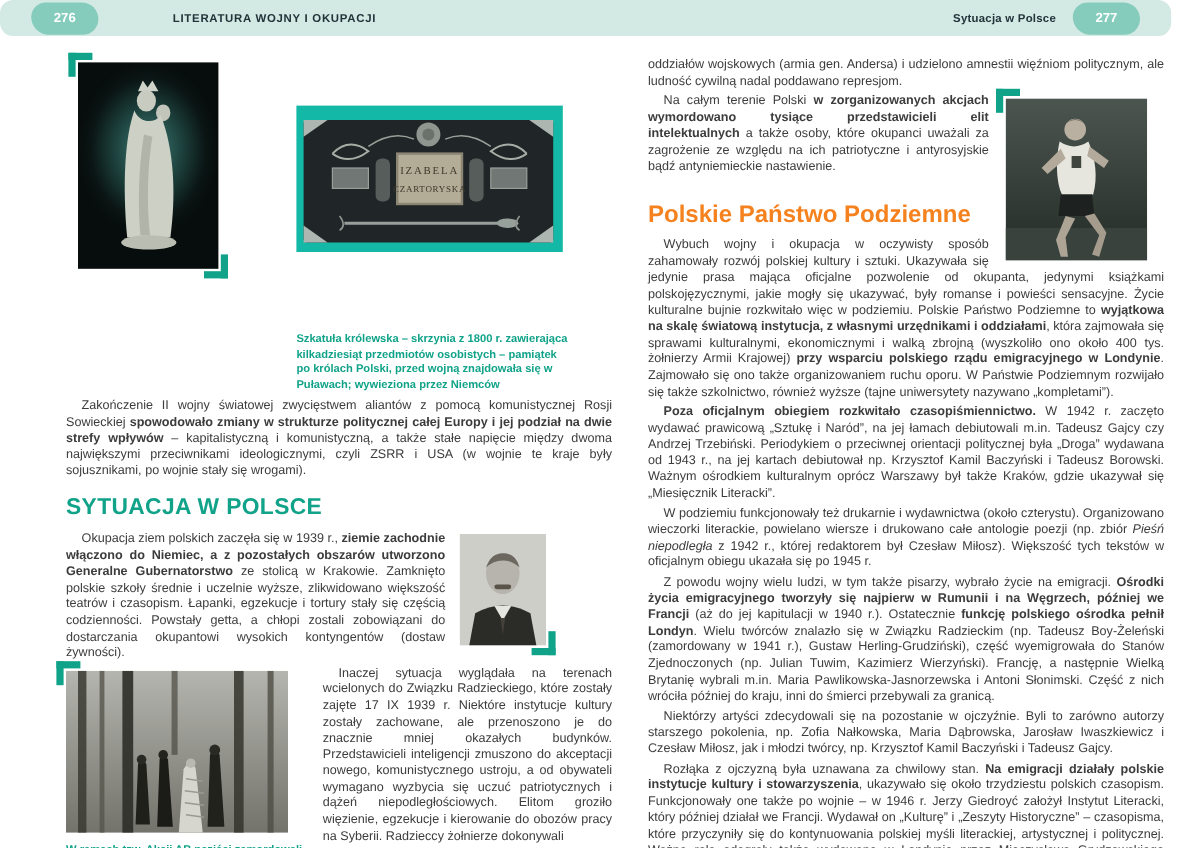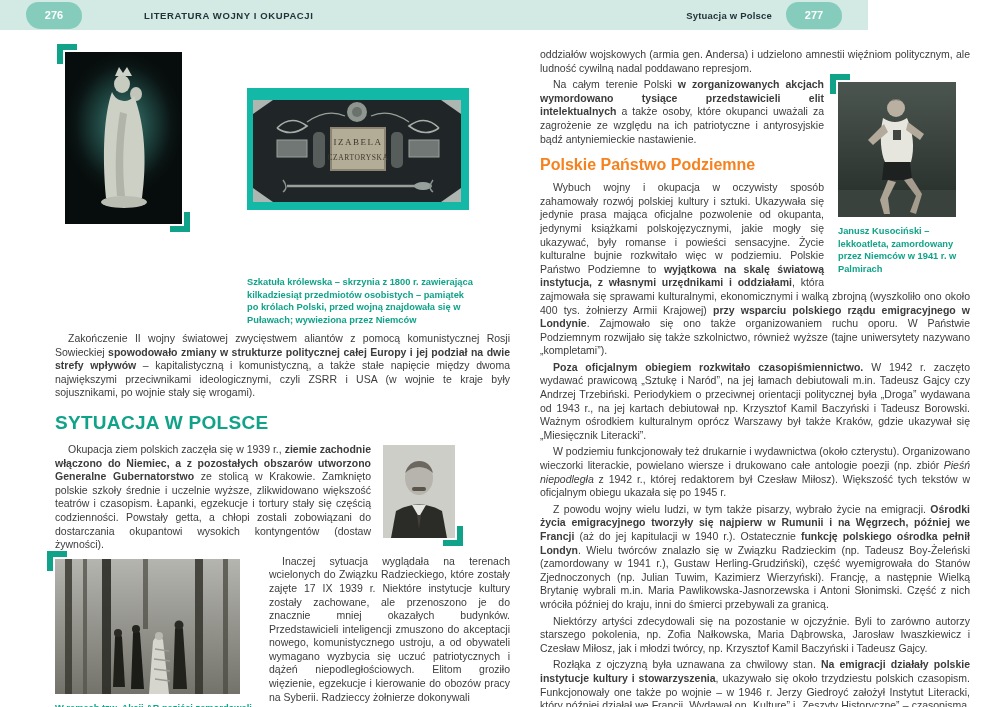--- a/index.html
+++ b/index.html
@@ -5,43 +5,43 @@
   :root{
     --teal:#11a389; --orange:#f5821f; --mint:#d3e9e3; --badge:#85ccbc;
     --ink:#3c3c3c; --head-ink:#22333a;
   }
   *{box-sizing:border-box;}
   html,body{margin:0;padding:0;}
   body{font-family:"Liberation Sans",sans-serif;background:#ffffff;color:var(--ink);}
   .sheet{position:relative;width:1000px;height:707px;background:#fff;overflow:hidden;}
 
   
-  .hdr{position:absolute;top:0;left:0;width:868px;height:30px;background:var(--mint);
-       display:flex;align-items:center;justify-content:space-between;}
+  .hdr{position:absolute;top:0;left:0;width:976px;height:30px;background:var(--mint);
+       display:flex;align-items:center;justify-content:space-between;border-radius:11px;}
   .hdr-side{display:flex;align-items:center;gap:14px;}
   .pg-badge{min-width:56px;height:27px;background:var(--badge);color:#fff;font-weight:bold;
             font-size:11px;display:flex;align-items:center;justify-content:center;
             border-radius:14px 16px 15px 17px;}
   .pg-badge.l{margin-left:26px;}
   .pg-badge.r{margin-right:26px;}
   .hdr-title{font-size:9.5px;font-weight:bold;color:var(--head-ink);letter-spacing:.6px;margin-left:48px;}
   .hdr-title.r{letter-spacing:.2px;}
 
   
   .spread{position:absolute;top:30px;left:0;width:1000px;height:677px;display:flex;}
   .page-left{width:522px;padding:22px 12px 0 55px;}
   .page-right{width:478px;padding:18px 30px 0 18px;}
 
   p{margin:0 0 3px;font-size:10.5px;line-height:13.6px;text-align:justify;}
   .ind{text-indent:13px;}
   .b{font-weight:bold;}
   .i{font-style:italic;}
 
   h2.sec{color:var(--teal);font-size:19px;font-weight:bold;letter-spacing:.3px;margin:12px 0 9px;}
-  h3.sub{color:var(--orange);font-size:16px;font-weight:bold;margin:10px 0 7px;}
+  h3.sub{color:var(--orange);font-size:20px;font-weight:bold;margin:22px 0 7px;}
 
   .cap{color:var(--teal);font-size:9.3px;line-height:12.5px;font-weight:bold;}
   .cap.pre{white-space:pre-line;}
 
   
   .figs{display:flex;gap:34px;margin-bottom:6px;}
   .figbox{height:180px;position:relative;}
   .fig-madonna{width:158px;}
   .fig-casket{width:252px;}
   .ph{position:relative;}
@@ -211,21 +211,20 @@
             <path d="M49 22 q9 -9 18 0 q-4 -4 -9 -4 q-5 0 -9 4" fill="#3b362e"></path>
             <path d="M45 36 C41 54 43 72 47 80 L73 80 C77 66 75 50 69 36 Q57 44 45 36 Z" fill="#e6e6df"></path>
             <rect x="55" y="48" width="8" height="10" fill="#40453f"></rect>
             <path d="M46 42 L30 58 l5 5 L50 50 Z" fill="#b3aa9c"></path>
             <path d="M70 40 L86 52 l-4 6 L68 48 Z" fill="#b3aa9c"></path>
             <path d="M46 80 L72 80 L74 98 L44 98 Z" fill="#1d211f"></path>
             <path d="M50 98 L42 118 L46 132 l6 0 L50 116 L58 100 Z" fill="#ada496"></path>
             <path d="M66 98 L78 114 L72 130 l6 2 L84 112 L74 96 Z" fill="#a59c8e"></path>
           </svg>
         </div>
-        <div class="cap figcap">Janusz Kusociński – lekkoatleta, zamordowany przez Niemców w 1941 r. w Palmirach</div>
       </div>
 
       <p class="ind"><span>Na całym terenie Polski </span><span class="b">w zorganizowanych akcjach wymordowano tysiące przedstawicieli elit intelektualnych</span><span> a także osoby, które okupanci uważali za zagrożenie ze względu na ich patriotyczne i antyrosyjskie bądź antyniemieckie nastawienie.</span></p>
 
       <h3 class="sub">Polskie Państwo Podziemne</h3>
 
       <p class="ind"><span>Wybuch wojny i okupacja w oczywisty sposób zahamowały rozwój polskiej kultury i sztuki. Ukazywała się jedynie prasa mająca oficjalne pozwolenie od okupanta, jedynymi książkami polskojęzycznymi, jakie mogły się ukazywać, były romanse i powieści sensacyjne. Życie kulturalne bujnie rozkwitało więc w podziemiu. Polskie Państwo Podziemne to </span><span class="b">wyjątkowa na skalę światową instytucja, z własnymi urzędnikami i oddziałami</span><span>, która zajmowała się sprawami kulturalnymi, ekonomicznymi i walką zbrojną (wyszkoliło ono około 400 tys. żołnierzy Armii Krajowej) </span><span class="b">przy wsparciu polskiego rządu emigracyjnego w Londynie</span><span>. Zajmowało się ono także organizowaniem ruchu oporu. W Państwie Podziemnym rozwijało się także szkolnictwo, również wyższe (tajne uniwersytety nazywano „kompletami”).</span></p>
       <p class="ind"><span class="b">Poza oficjalnym obiegiem rozkwitało czasopiśmiennictwo.</span><span> W 1942 r. zaczęto wydawać prawicową „Sztukę i Naród”, na jej łamach debiutowali m.in. Tadeusz Gajcy czy Andrzej Trzebiński. Periodykiem o przeciwnej orientacji politycznej była „Droga” wydawana od 1943 r., na jej kartach debiutował np. Krzysztof Kamil Baczyński i Tadeusz Borowski. Ważnym ośrodkiem kulturalnym oprócz Warszawy był także Kraków, gdzie ukazywał się „Miesięcznik Literacki”.</span></p>
       <p class="ind"><span>W podziemiu funkcjonowały też drukarnie i wydawnictwa (około czterystu). Organizowano wieczorki literackie, powielano wiersze i drukowano całe antologie poezji (np. zbiór </span><span class="i">Pieśń niepodległa</span><span> z 1942 r., której redaktorem był Czesław Miłosz). Większość tych tekstów w oficjalnym obiegu ukazała się po 1945 r.</span></p>
 

